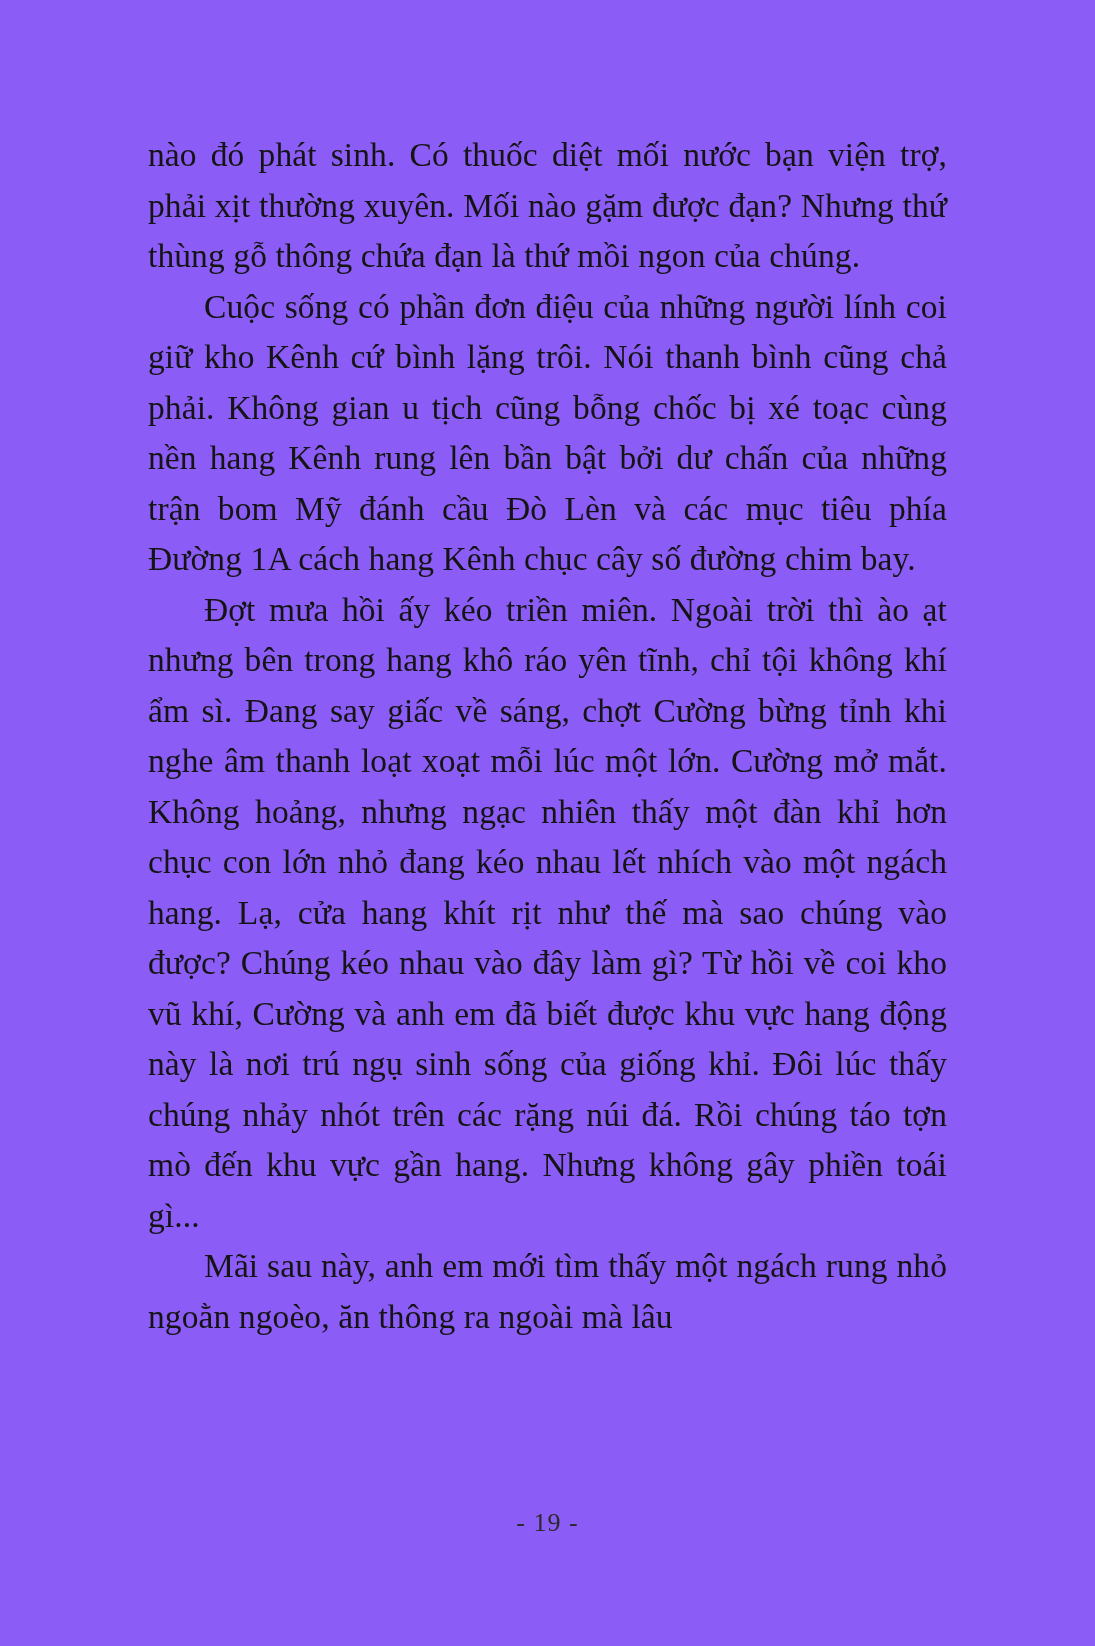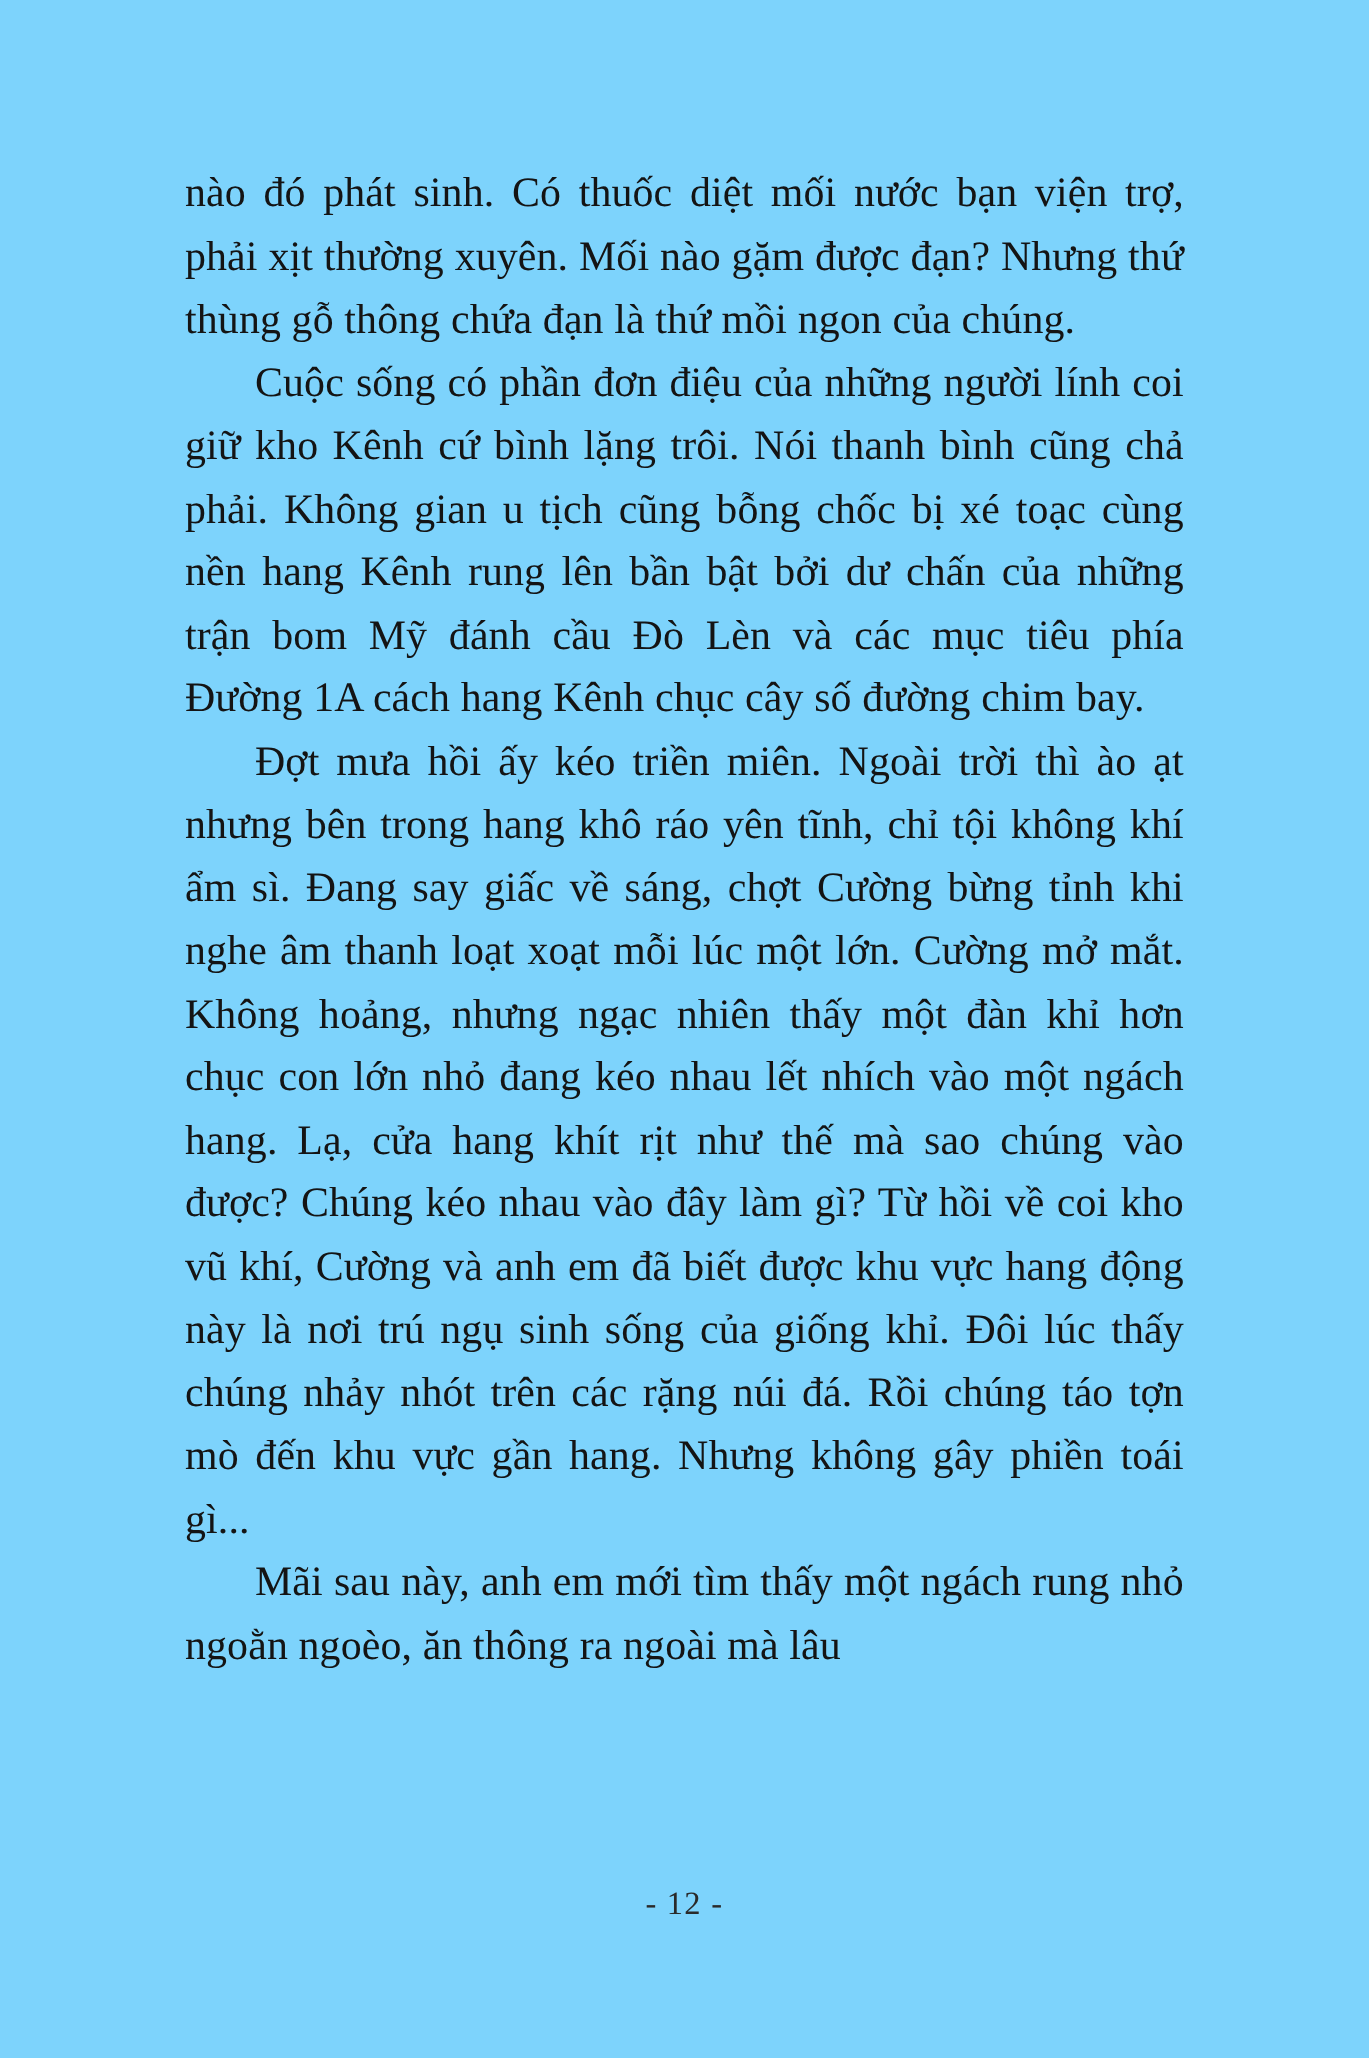--- a/index.html
+++ b/index.html
@@ -13,21 +13,21 @@
     font-family: "Liberation Serif", serif;
     color: #1a1a1a;
     overflow: hidden;
   }
   .page {
     position: relative;
     width: 1095px;
     height: 1646px;
     box-sizing: border-box;
     padding: 130px 148px 0 148px;
-    background: #7dd3fc;
+    background: #8b5cf6;
   }
   .text-block {
     font-size: 33.5px;
     line-height: 50.5px;
     text-align: justify;
     text-justify: inter-word;
     color: #141414;
     letter-spacing: 0.1px;
   }
   .para {
@@ -55,14 +55,14 @@
 </head>
 <body>
 
 <div class="page">
   <div class="text-block">
     <p class="para">nào đó phát sinh. Có thuốc diệt mối nước bạn viện trợ, phải xịt thường xuyên. Mối nào gặm được đạn? Nhưng thứ thùng gỗ thông chứa đạn là thứ mồi ngon của chúng.</p>
     <p class="para indent">Cuộc sống có phần đơn điệu của những người lính coi giữ kho Kênh cứ bình lặng trôi. Nói thanh bình cũng chả phải. Không gian u tịch cũng bỗng chốc bị xé toạc cùng nền hang Kênh rung lên bần bật bởi dư chấn của những trận bom Mỹ đánh cầu Đò Lèn và các mục tiêu phía Đường 1A cách hang Kênh chục cây số đường chim bay.</p>
     <p class="para indent">Đợt mưa hồi ấy kéo triền miên. Ngoài trời thì ào ạt nhưng bên trong hang khô ráo yên tĩnh, chỉ tội không khí ẩm sì. Đang say giấc về sáng, chợt Cường bừng tỉnh khi nghe âm thanh loạt xoạt mỗi lúc một lớn. Cường mở mắt. Không hoảng, nhưng ngạc nhiên thấy một đàn khỉ hơn chục con lớn nhỏ đang kéo nhau lết nhích vào một ngách hang. Lạ, cửa hang khít rịt như thế mà sao chúng vào được? Chúng kéo nhau vào đây làm gì? Từ hồi về coi kho vũ khí, Cường và anh em đã biết được khu vực hang động này là nơi trú ngụ sinh sống của giống khỉ. Đôi lúc thấy chúng nhảy nhót trên các rặng núi đá. Rồi chúng táo tợn mò đến khu vực gần hang. Nhưng không gây phiền toái gì...</p>
     <p class="para indent">Mãi sau này, anh em mới tìm thấy một ngách rung nhỏ ngoằn ngoèo, ăn thông ra ngoài mà lâu</p>
   </div>
-  <div class="folio">- 12 -</div>
+  <div class="folio">- 19 -</div>
 </div>
 
 </body></html>

